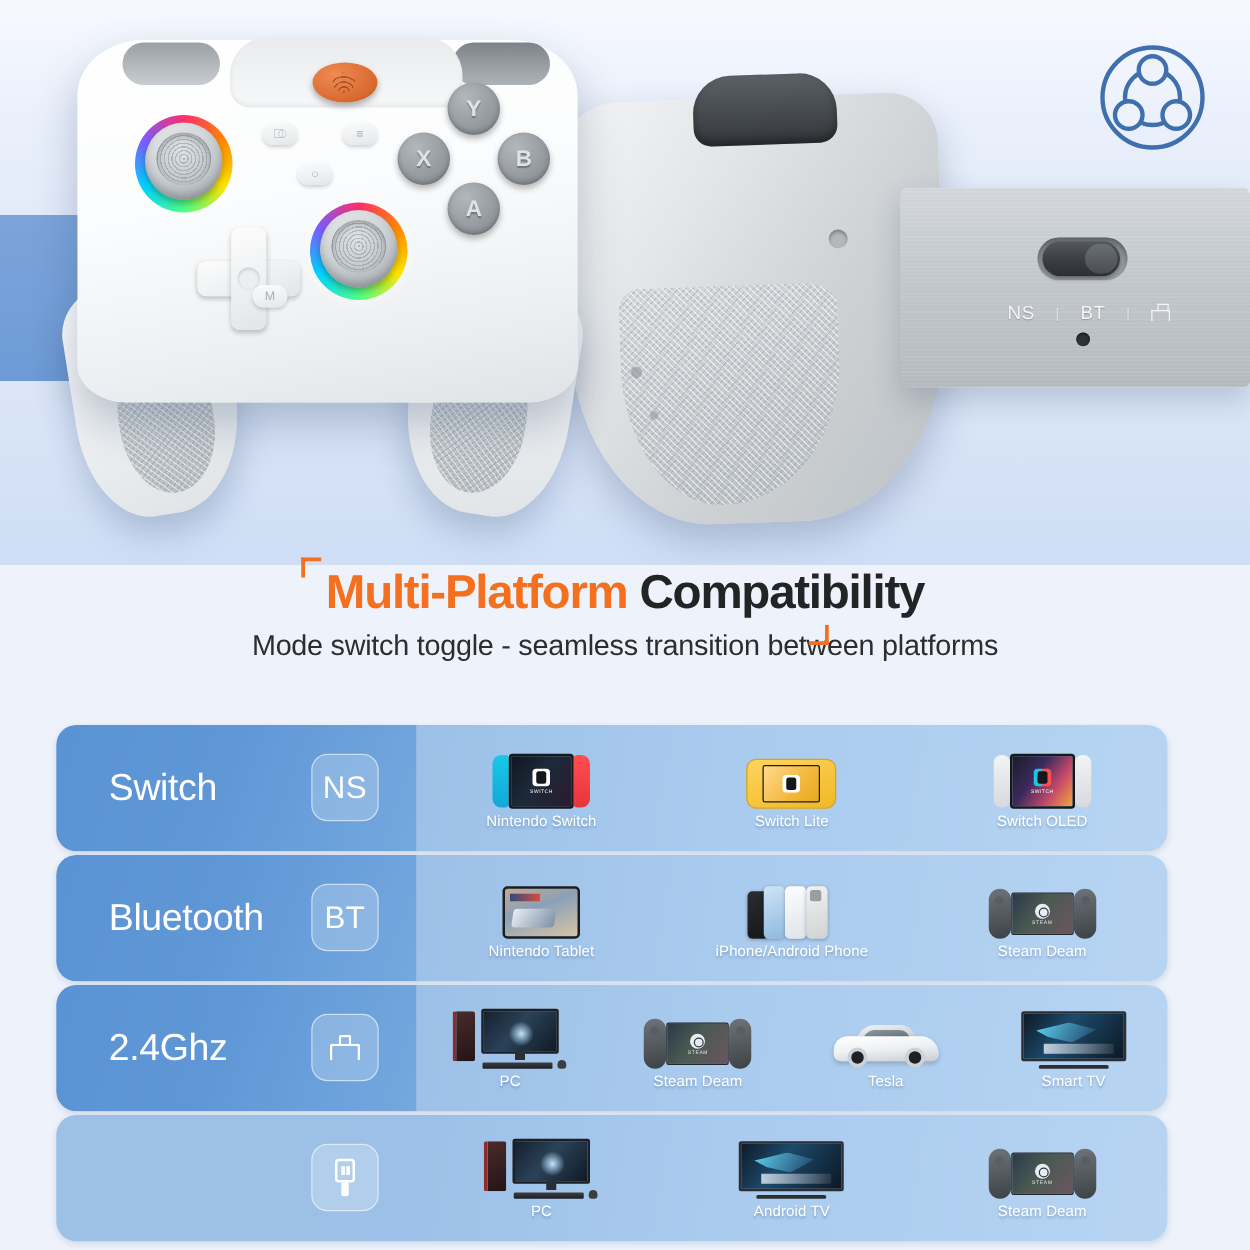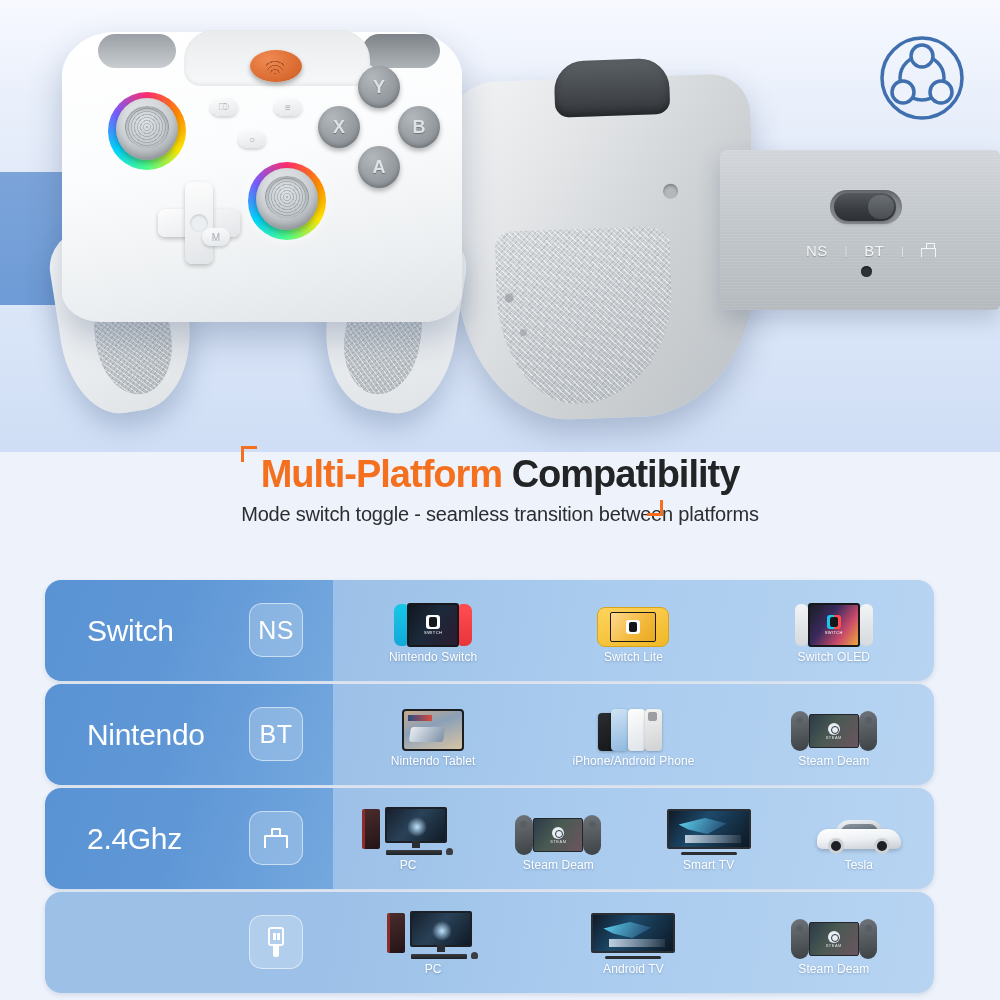--- a/index.html
+++ b/index.html
@@ -222,21 +222,21 @@
     font-size:38px; font-weight:700; letter-spacing:-1px; line-height:1.08;
     white-space:nowrap;
     margin-top:12px;
   }
   .heading .hl { color:#f4701f; }
   .heading .hr { color:#222426; }
   .brk { position:absolute; width:16px; height:16px; }
   .brk.tl { left:6px;  top:-2px;  border-left:3px solid #f4701f; border-top:3px solid #f4701f; }
   .brk.br { left:412px; top:52px; border-right:3px solid #f4701f; border-bottom:3px solid #f4701f; }
   .subheading {
-    margin-top:6px; font-size:20px; color:#2b2d2f; font-weight:400; letter-spacing:-.2px;
+    margin-top:6px; font-size:23px; color:#2b2d2f; font-weight:400; letter-spacing:-.2px;
   }
 
   
   .rows { position:absolute; left:45px; top:580px; width:915px; height:420px; }
   .row {
     position:relative; width:889px; height:101px; margin-bottom:3px;
     border-radius:16px; overflow:hidden;
     background:linear-gradient(100deg,#9dc0e6 0%,#9cc0e7 32%,#a9cbee 60%,#b7d4f2 100%);
     box-shadow:0 2px 5px rgba(80,110,150,.18);
   }
@@ -551,21 +551,21 @@
               <i class="jc w"></i>
             </div>
         </div>
         <div class="dev-label">Switch OLED</div>
       </div>
     </div>
   </div>
 
   <div class="row">
     <div class="row-label">
-      <span class="txt">Nintendo</span>
+      <span class="txt">Bluetooth</span>
     </div>
     <div class="row-badge">BT</div>
     <div class="row-devices">
       <div class="dev">
         <div class="dev-art">
             <div class="tablet"></div>
           </div>
         <div class="dev-label">Nintendo Tablet</div>
       </div>
       <div class="dev">
@@ -634,37 +634,37 @@
               </div>
               <div class="side r">
                 <i></i>
               </div>
             </div>
         </div>
         <div class="dev-label">Steam Deam</div>
       </div>
       <div class="dev">
         <div class="dev-art">
-          <div class="tv">
-              <div class="scr"></div>
-              <div class="foot"></div>
-            </div>
-        </div>
-        <div class="dev-label">Smart TV</div>
-      </div>
-      <div class="dev">
-        <div class="dev-art">
           <div class="tesla">
               <div class="roof"></div>
               <div class="bodyc"></div>
               <div class="wh f"></div>
               <div class="wh r"></div>
             </div>
         </div>
         <div class="dev-label">Tesla</div>
+      </div>
+      <div class="dev">
+        <div class="dev-art">
+          <div class="tv">
+              <div class="scr"></div>
+              <div class="foot"></div>
+            </div>
+        </div>
+        <div class="dev-label">Smart TV</div>
       </div>
     </div>
   </div>
 
   <div class="row">
     <div class="row-badge">
       <span class="usb-glyph">
           <span class="head"></span>
           <span class="tail"></span>
         </span>

